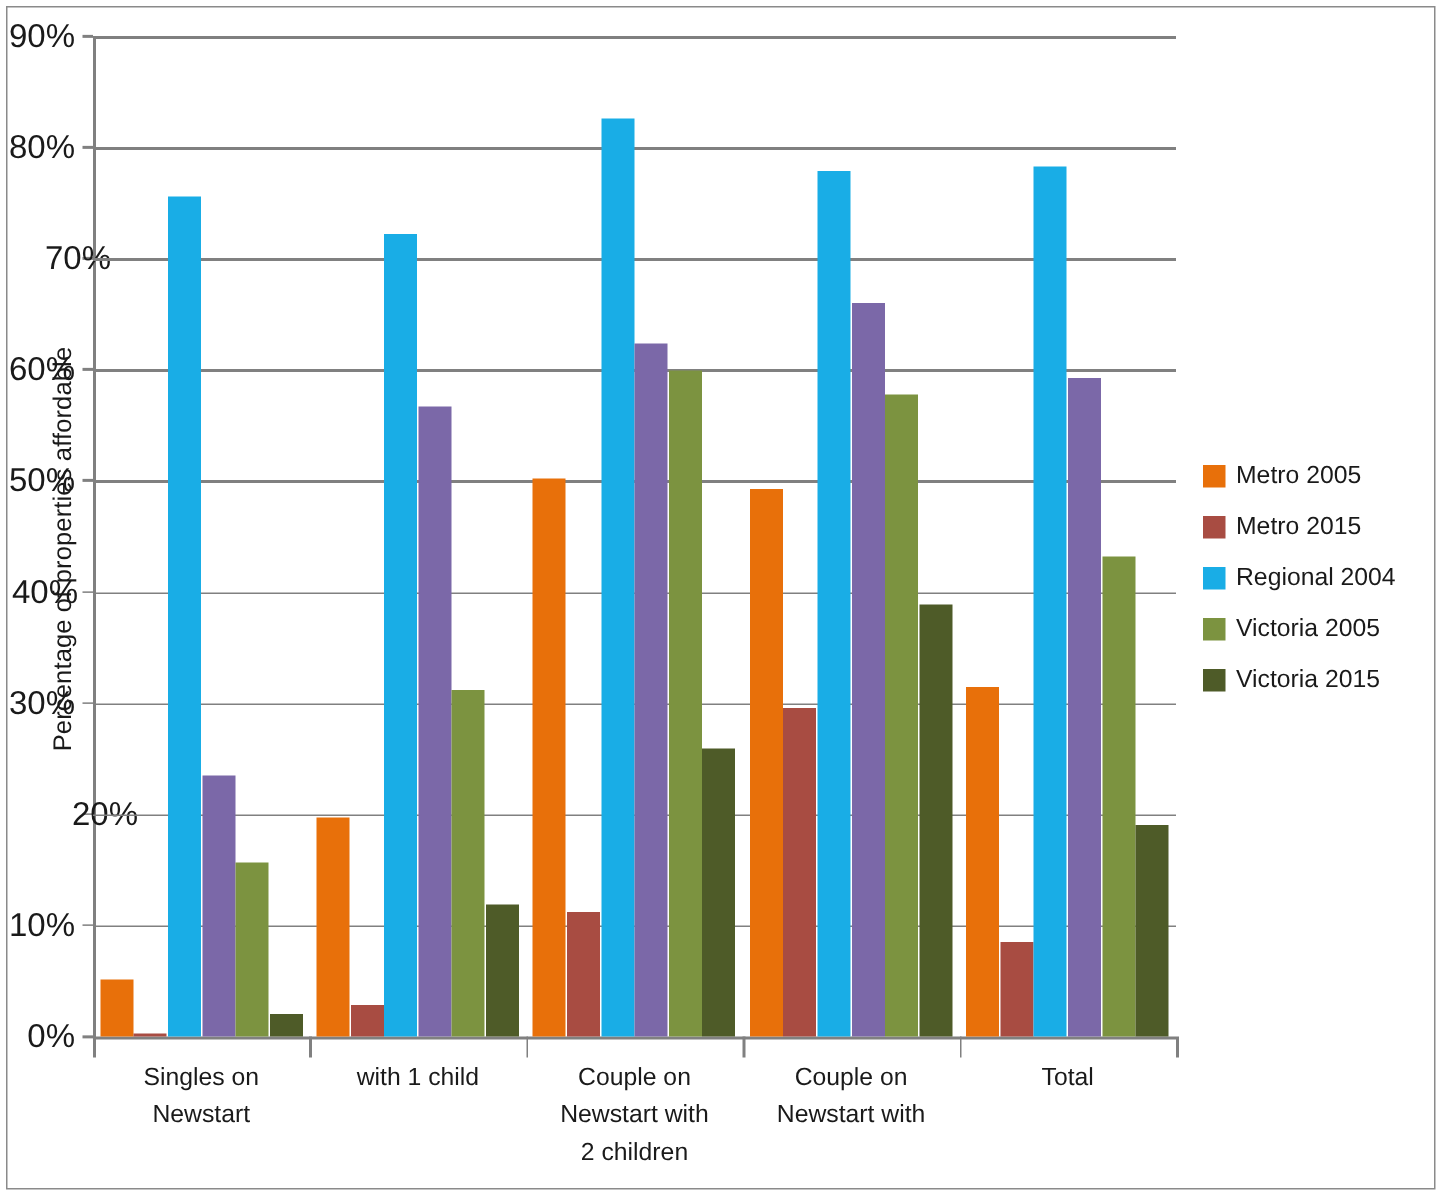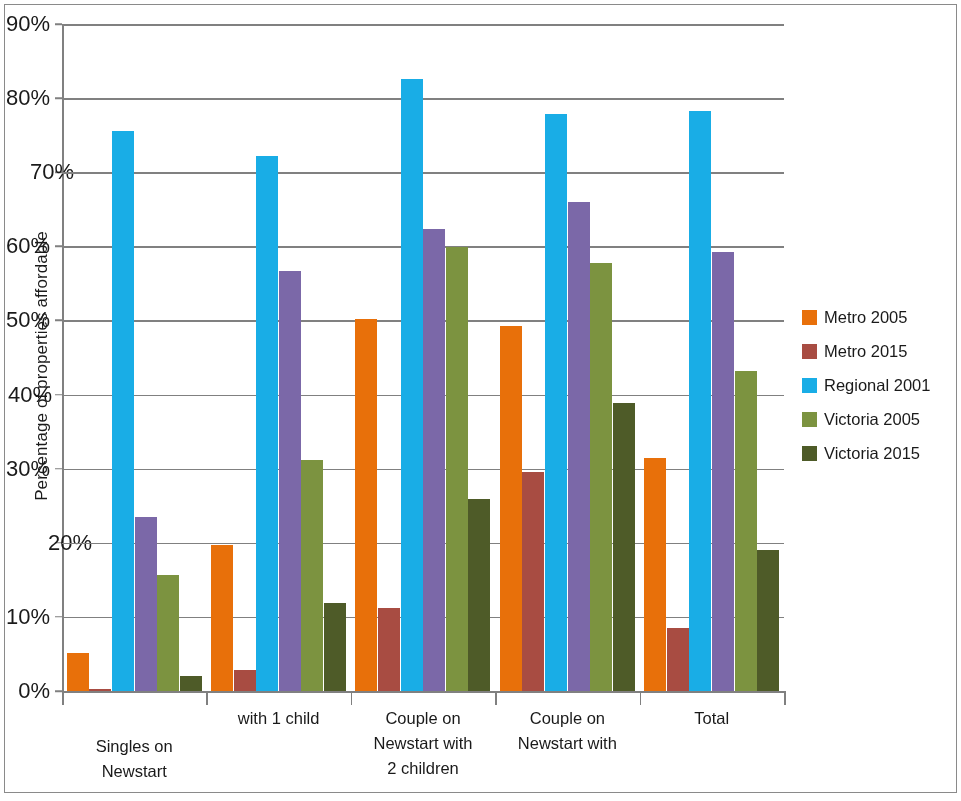--- a/index.html
+++ b/index.html
@@ -242,21 +242,21 @@
         <div class="cat-sep" style="left: 0px; top: 667px; height: 14px;"></div>
         <div class="cat-sep" style="left: 144.4px; top: 667px; height: 14px;"></div>
         <div class="cat-sep" style="left: 288.8px; top: 667px; height: 14px;"></div>
         <div class="cat-sep" style="left: 433.2px; top: 667px; height: 14px;"></div>
         <div class="cat-sep" style="left: 577.6px; top: 667px; height: 14px;"></div>
         <div class="cat-sep" style="left: 722px; top: 667px; height: 14px;"></div>
       </div>
   </div>
 
   <div id="cat-labels">
-      <div class="cat-label" style="left: 62px; width: 144.4px; margin-top: 28px;">
+      <div class="cat-label" style="left: 62px; width: 144.4px;">
         <div>Singles on</div>
         <div>Newstart</div>
       </div>
       <div class="cat-label" style="left: 206.4px; width: 144.4px;">
         <div>with 1 child</div>
       </div>
       <div class="cat-label" style="left: 350.8px; width: 144.4px;">
         <div>Couple on</div>
         <div>Newstart with</div>
         <div>2 children</div>
@@ -274,21 +274,21 @@
       <div class="legend-item">
         <span class="legend-swatch" style="background: rgb(232, 112, 10);"></span>
         <span class="legend-label">Metro 2005</span>
       </div>
       <div class="legend-item">
         <span class="legend-swatch" style="background: rgb(168, 76, 66);"></span>
         <span class="legend-label">Metro 2015</span>
       </div>
       <div class="legend-item">
         <span class="legend-swatch" style="background: rgb(25, 173, 230);"></span>
-        <span class="legend-label">Regional 2001</span>
+        <span class="legend-label">Regional 2004</span>
       </div>
       <div class="legend-item">
         <span class="legend-swatch" style="background: rgb(124, 147, 64);"></span>
         <span class="legend-label">Victoria 2005</span>
       </div>
       <div class="legend-item">
         <span class="legend-swatch" style="background: rgb(78, 91, 40);"></span>
         <span class="legend-label">Victoria 2015</span>
       </div>
     </div>

